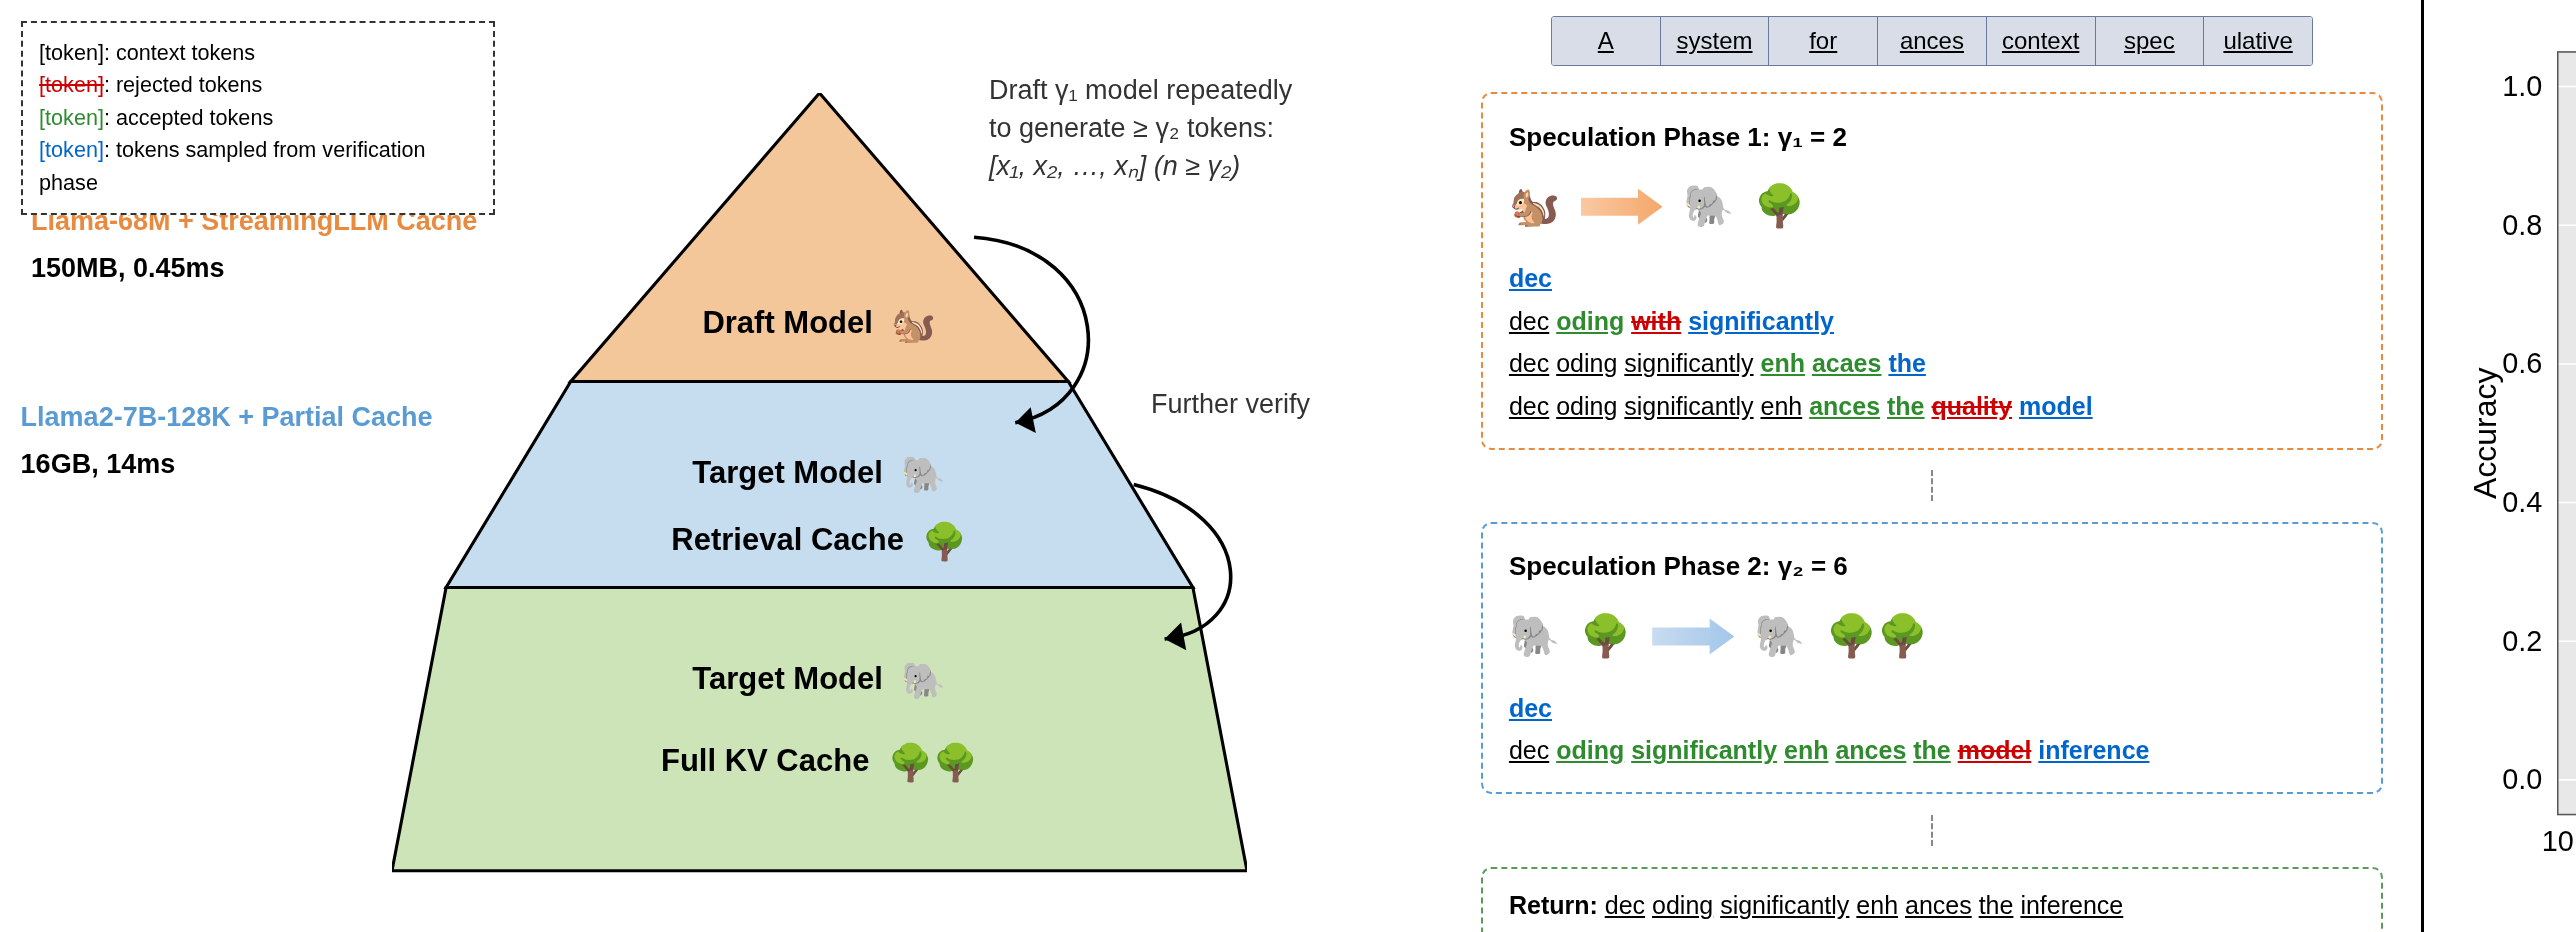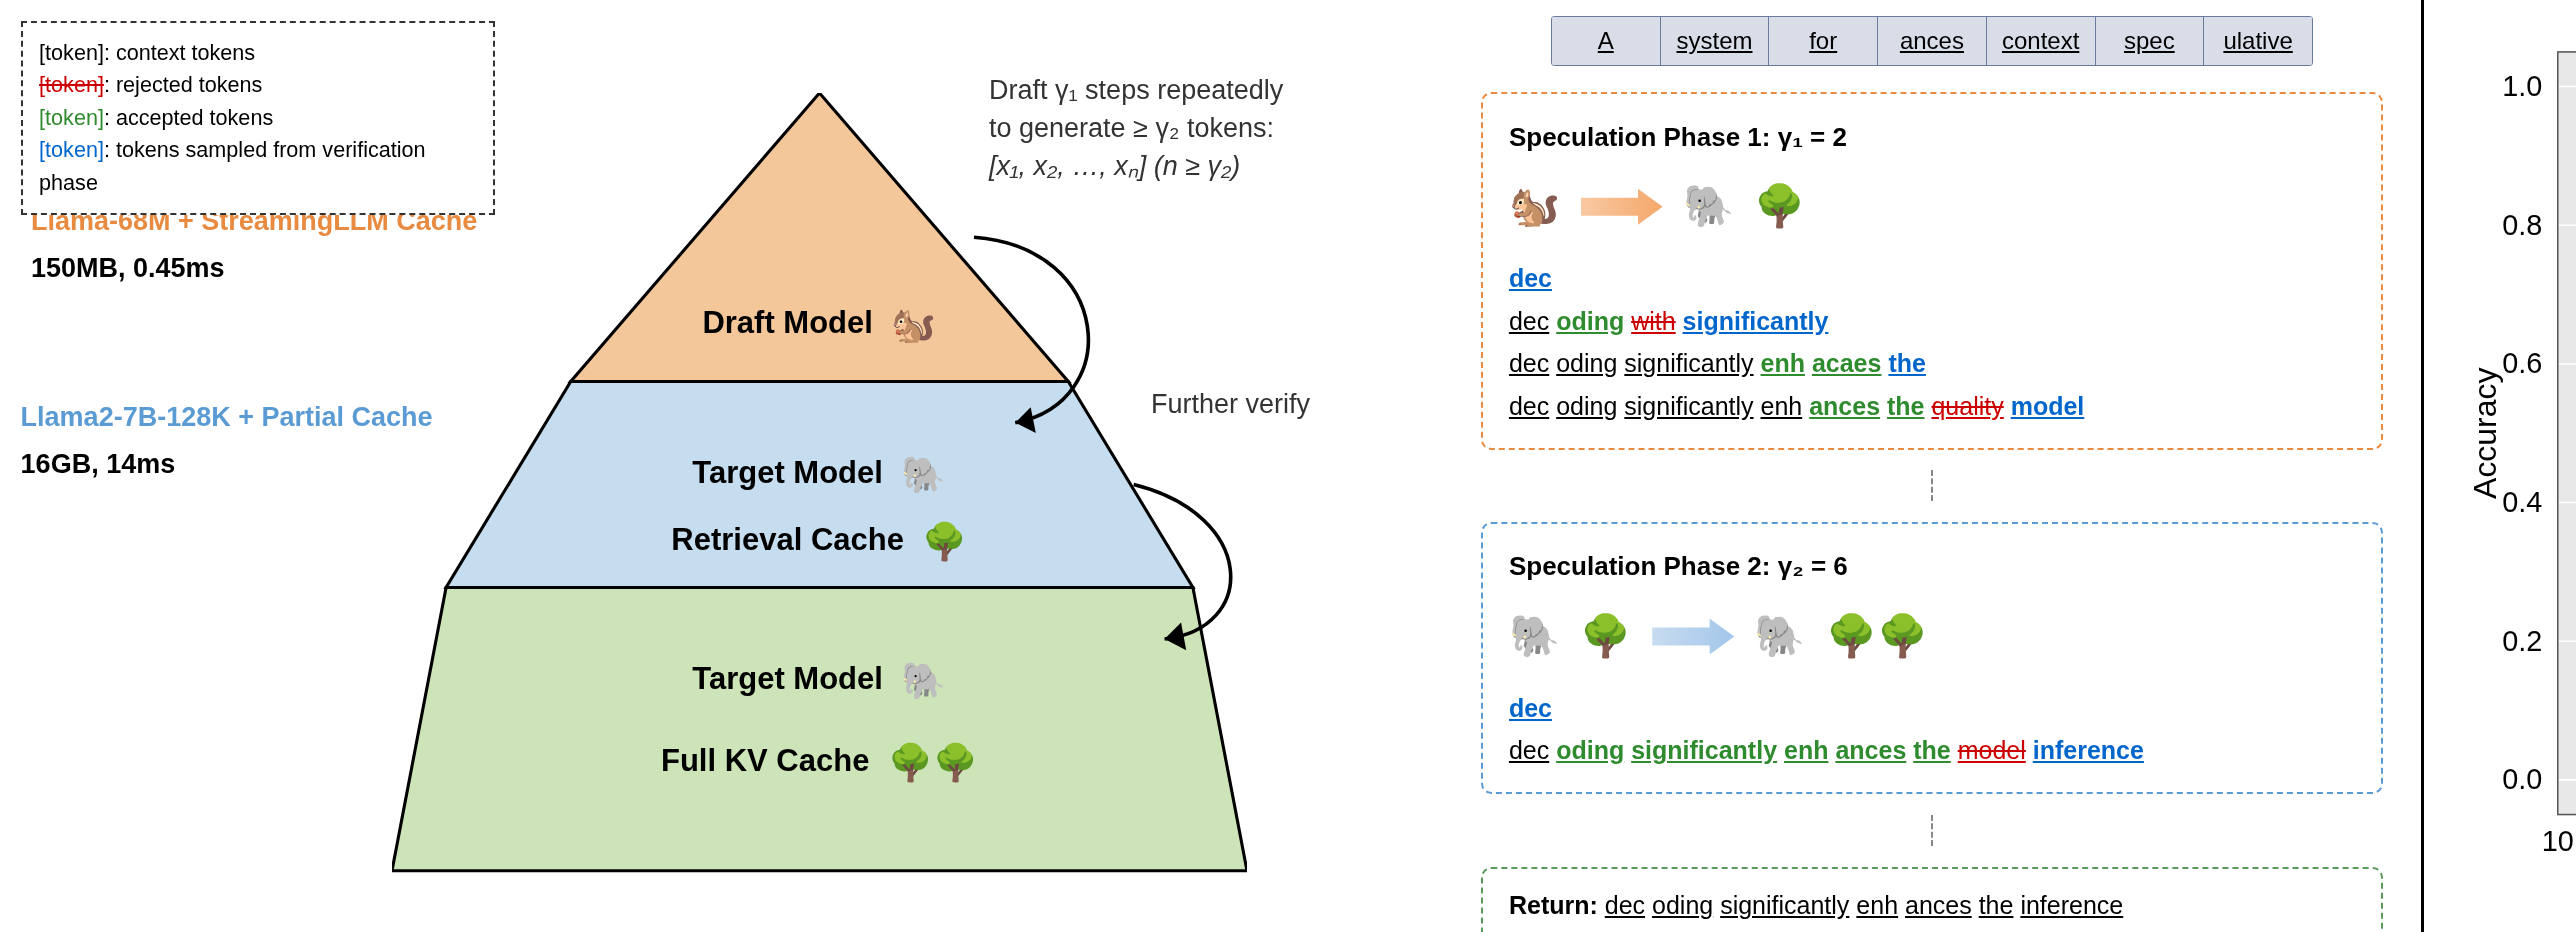--- a/index.html
+++ b/index.html
@@ -51,21 +51,21 @@
 .phase2 { border-color: #5a9bd4; }
 .phase3 { border-color: #5a9b5a; padding: 15.5px 26px; }
 .phase-title { font-weight: 700; margin-bottom: 13px; font-size: 26px; }
 .phase-icons { display: flex; align-items: center; gap: 20.6px; margin-bottom: 15.5px; font-size: 41px; }
 .arrow-box { width: 82px; height: 31px; display: flex; align-items: center; justify-content: center; }
 .arrow-orange { background: linear-gradient(90deg, #f9c9a3, #f4a76a); clip-path: polygon(0 25%, 70% 25%, 70% 0, 100% 50%, 70% 100%, 70% 75%, 0 75%); height: 36px; }
 .arrow-blue { background: linear-gradient(90deg, #c8dcf0, #a3c6ea); clip-path: polygon(0 25%, 70% 25%, 70% 0, 100% 50%, 70% 100%, 70% 75%, 0 75%); height: 36px; }
 .tok-line { }
 .ul { text-decoration: underline; color: #000; }
 .green-tok { color: #2e8b2e; font-weight: 700; text-decoration: underline; }
-.red-tok { color: #c00; font-weight: 400; text-decoration: line-through underline; margin-top: 12px; }
+.red-tok { color: #c00; font-weight: 700; text-decoration: line-through underline; margin-top: 12px; }
 .blue-tok { color: #0066cc; font-weight: 700; text-decoration: underline; }
 .vconn { width: 0; height: 31px; border-left: 2.6px dashed #888; margin: 0 auto 20.6px; }
 
 
 .chart-wrap { position: relative; width: 907px; height: 876px; }
 .chart-svg { width: 100%; height: 100%; }
 .axis-label { font-size: 62px; }
 .tick-label { font-size: 56px; }
 </style>
 </head>
@@ -100,21 +100,21 @@
       <polygon points="1500,1060 1532,1028 1542,1082" fill="#000"></polygon>
     </svg>
     <div class="tier-label tier1-label"><span>Draft Model</span> <span class="emoji">🐿️</span></div>
     <div class="tier-label tier2-label1"><span>Target Model</span> <span class="emoji">🐘</span></div>
     <div class="tier-label tier2-label2"><span>Retrieval Cache</span> <span class="emoji">🌳</span></div>
     <div class="tier-label tier3-label1"><span>Target Model</span> <span class="emoji">🐘</span></div>
     <div class="tier-label tier3-label2"><span>Full KV Cache</span> <span class="emoji">🌳🌳</span></div>
   </div>
 
   <div class="right-caption rc1">
-    <div>Draft γ₁ steps repeatedly</div>
+    <div>Draft γ₁ model repeatedly</div>
     <div>to generate ≥ γ₂ tokens:</div>
     <div class="math">[x₁, x₂, …, xₙ]  (n ≥ γ₂)</div>
   </div>
   <div class="right-caption rc2">
     <div>Further verify</div>
   </div>
 </div>
 
 <div class="panel panel-mid">
   <div class="context-row" id="ctx-row">

